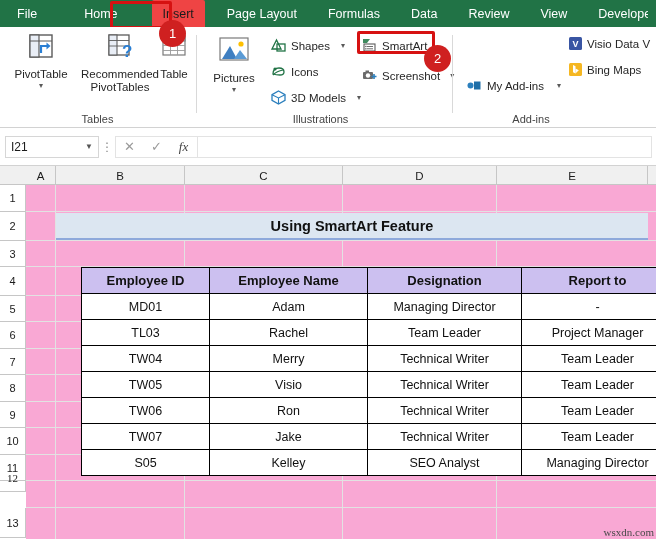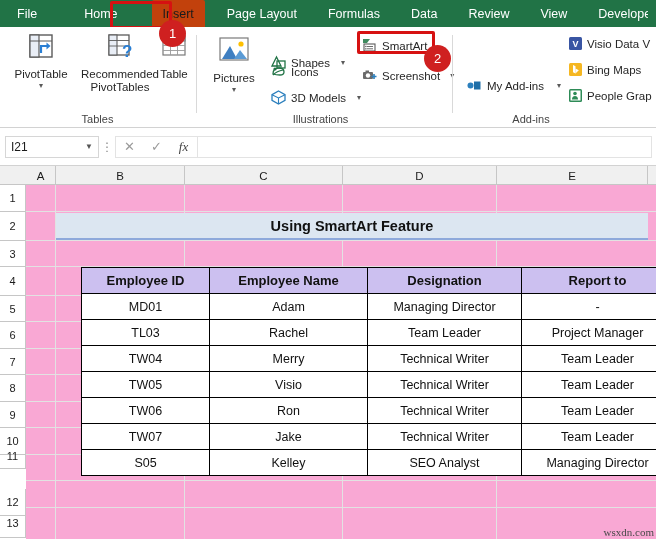--- a/index.html
+++ b/index.html
@@ -17,21 +17,21 @@
     background: #217346;
     display: flex; align-items: flex-end;
   }
   .tab {
     font-size: 12.5px; color: #ffffff;
     padding: 4px 11px; margin: 0 1px;
     white-space: nowrap; line-height: 18px;
     border-radius: 2px 2px 0 0;
   }
   .tab.active {
-    background: #c2410c; color: #1b1b1b;
+    background: #ef4444; color: #1b1b1b;
     height: 27px; display: flex; align-items: center;
   }
   .tab.spacer-left { margin-left: 6px; }
 
   
   .hl-insert {
     position: absolute; left: 110px; top: 1px; width: 62px; height: 28px;
     border: 3px solid #d61111; border-radius: 2px;
     pointer-events: none;
   }
@@ -247,21 +247,21 @@
             <rect x="3" y="3" width="28" height="22" fill="#ffffff" stroke="#7a7a7a" stroke-width="1.2"></rect>
             <circle cx="24" cy="9" r="2.6" fill="#ffc000"></circle>
             <path d="M5 24 L13 11 L20 24 Z" fill="#3f7fc1"></path>
             <path d="M17 24 L23 15 L30 24 Z" fill="#5b9bd5"></path>
           </svg>
         </span>
         <span class="cap">Pictures</span>
         <span class="caret">▾</span>
       </div>
 
-      <div class="btn-small" style="left:72px; top:26px;justify-content:center;">
+      <div class="btn-small" style="left:72px; top:9px;justify-content:center;">
         <span class="ico">
           <svg width="17" height="17" viewBox="0 0 17 17">
             <path d="M2 12 L6.5 3 L11 12 Z" fill="none" stroke="#217346" stroke-width="1.3"></path>
             <rect x="7" y="7" width="8" height="7" fill="none" stroke="#217346" stroke-width="1.3"></rect>
           </svg>
         </span>
         <span>Shapes</span>
         <span class="caret" style="margin:0 0 0 7px">▾</span>
       </div>
 
@@ -341,31 +341,20 @@
       </div>
       <div class="btn-small" style="left:112px; top:33px;">
         <span class="ico">
           <svg width="15" height="15" viewBox="0 0 15 15">
             <rect x="1" y="1" width="13" height="13" rx="1.5" fill="#f5b722"></rect>
             <path d="M5 3 L7.5 4.3 L7.5 11.5 L5 10.2 Z" fill="#ffffff"></path>
             <path d="M7.5 6.5 L10.8 8.2 L7.5 11.5 Z" fill="#ffffff"></path>
           </svg>
         </span>
         <span>Bing Maps</span>
-      </div>
-      <div class="btn-small" style="left:112px; top:59px;">
-        <span class="ico">
-          <svg width="15" height="15" viewBox="0 0 15 15">
-            <rect x="1" y="1" width="13" height="13" rx="1.5" fill="#2e8b57"></rect>
-            <rect x="2.5" y="2.5" width="10" height="10" fill="#ffffff"></rect>
-            <circle cx="7" cy="5.5" r="1.8" fill="#2e8b57"></circle>
-            <path d="M4 11.5 Q4 8 7 8 Q10 8 10 11.5 Z" fill="#2e8b57"></path>
-          </svg>
-        </span>
-        <span>People Grap</span>
       </div>
 
       <div class="group-label" style="left:-50px">Add-ins</div>
     </div>
   </div>
 
   <div class="hl-smartart"></div>
 
   <div class="badge" style="left:159px; top:20px;">1</div>
   <div class="badge" style="left:424px; top:45px;">2</div>
@@ -400,22 +389,22 @@
       <div class="rcell" style="top:0px;   height:27px;">1</div>
       <div class="rcell" style="top:27px;  height:29px;">2</div>
       <div class="rcell" style="top:56px;  height:26px;">3</div>
       <div class="rcell" style="top:82px;  height:29px;">4</div>
       <div class="rcell" style="top:111px; height:26px;">5</div>
       <div class="rcell" style="top:137px; height:27px;">6</div>
       <div class="rcell" style="top:164px; height:26px;">7</div>
       <div class="rcell" style="top:190px; height:27px;">8</div>
       <div class="rcell" style="top:217px; height:26px;">9</div>
       <div class="rcell" style="top:243px; height:27px;">10</div>
-      <div class="rcell" style="top:258px; height:26px;">11</div>
-      <div class="rcell" style="top:304px; height:27px;">12</div>
+      <div class="rcell" style="top:270px; height:26px;">11</div>
+      <div class="rcell" style="top:280px; height:27px;font-family:Liberation Serif, serif;">12</div>
       <div class="rcell" style="top:323px; height:30px;">13</div>
     </div>
 
     <div class="sheet">
 
       <div class="gline-v" style="left:29px"></div>
       <div class="gline-v" style="left:158px"></div>
       <div class="gline-v" style="left:316px"></div>
       <div class="gline-v" style="left:470px"></div>
       <div class="gline-h" style="top:26px"></div>

